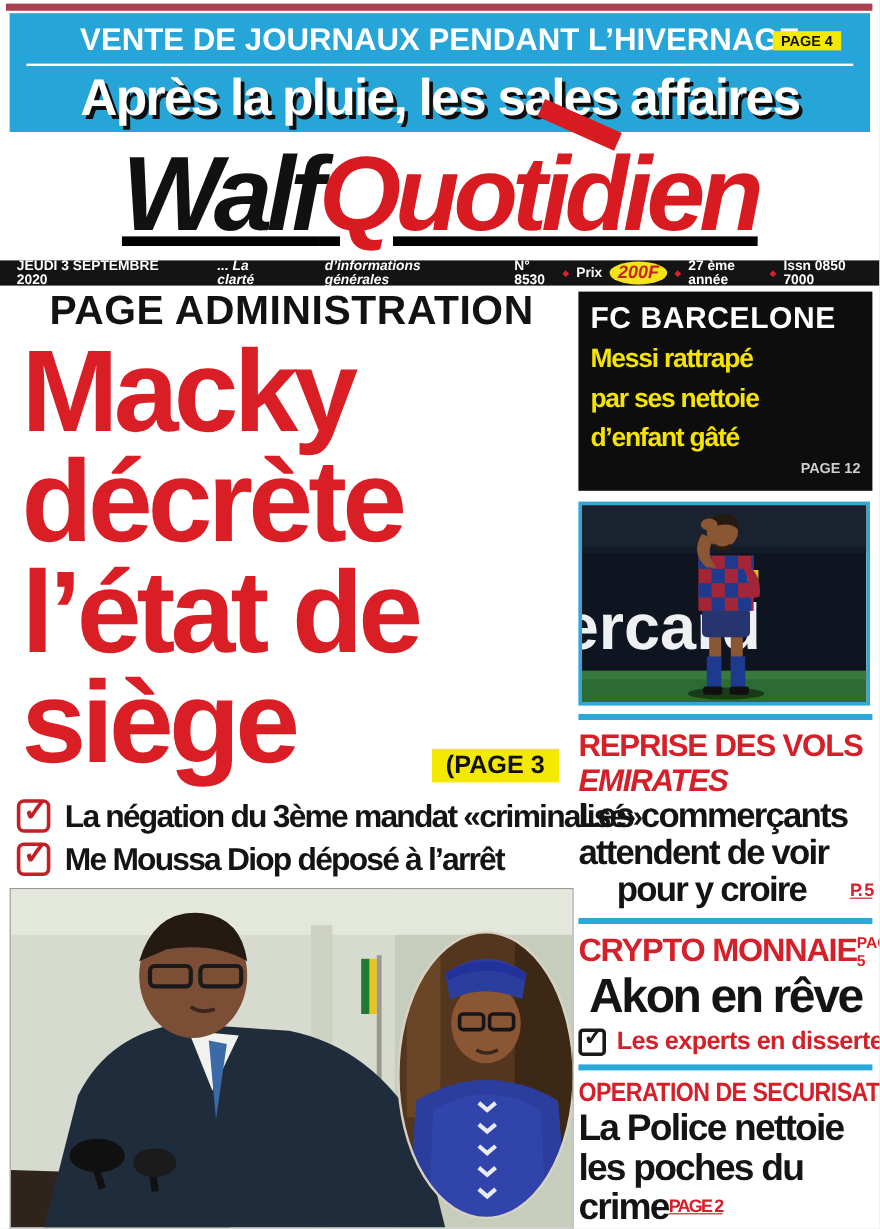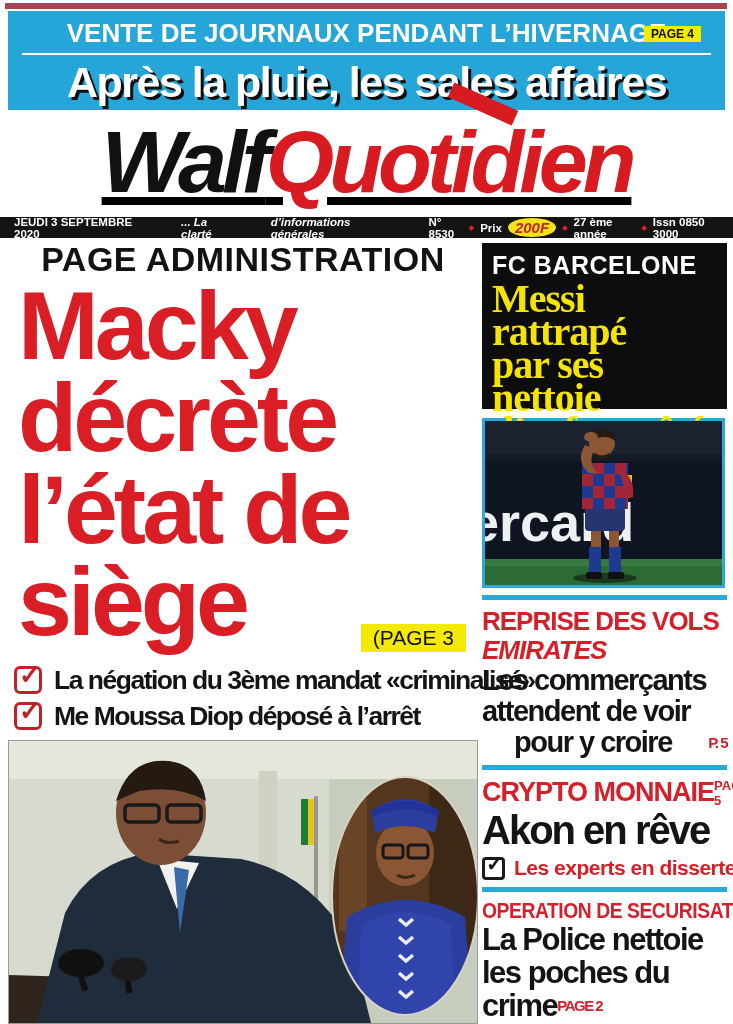--- a/index.html
+++ b/index.html
@@ -32,44 +32,44 @@
   .diamond{color:#d5202a;font-size:7px;}
   .price-circle{background:#f5e31a;color:#c2242a;border-radius:50%;padding:3px 7px;
         font-style:italic;font-size:15px;font-weight:bold;line-height:13px;}
   
   .left-col{position:absolute;top:240px;left:8px;width:470px;height:784px;}
   .lead-kicker{text-align:center;color:#121212;font-size:34px;font-weight:bold;letter-spacing:0.5px;
         line-height:38px;}
   .lead-headline{color:#da1e25;font-weight:bold;font-size:97px;line-height:92px;letter-spacing:-4px;
         padding-left:10px;margin-top:2px;}
   .lead-page-badge{position:absolute;top:384px;right:12px;background:#f4e900;color:#111;
-        font-size:21px;font-weight:normal;padding:2px 12px;}
+        font-size:21px;font-weight:bold;padding:2px 12px;}
   .bullets{margin-top:14px;padding-left:6px;}
   .bullet-row{display:flex;align-items:center;gap:12px;height:36px;}
   .checkbox{position:relative;width:22px;height:22px;border:3.5px solid #c21f26;border-radius:6px;flex:0 0 auto;}
   .checkbox .mark{position:absolute;left:2px;top:-9px;color:#c21f26;font-size:26px;font-weight:bold;}
   .bullet-text{color:#141414;font-size:26.5px;font-weight:bold;letter-spacing:-1.5px;white-space:nowrap;}
   .lead-photo{position:absolute;top:500px;left:0;width:468px;height:282px;border:1px solid #9a9a9a;}
   
   .right-col{position:absolute;top:243px;left:482px;width:245px;height:781px;}
   .barca-box{background:#0d0d0d;height:166px;padding:8px 10px;box-sizing:border-box;}
   .barca-kicker{color:#fff;font-size:25px;font-weight:bold;letter-spacing:0.5px;}
-  .barca-headline{color:#f5e400;font-size:40px;font-weight:bold;line-height:33px;letter-spacing:-1px;margin-top:2px;font-family:Liberation Serif, serif;}
+  .barca-headline{color:#f5e400;font-size:22px;font-weight:bold;line-height:33px;letter-spacing:-1px;margin-top:2px;}
   .barca-page{color:#cfcfcf;font-size:12px;font-weight:bold;text-align:right;margin-top:2px;}
   .messi-photo{margin-top:9px;width:237px;height:164px;border:3px solid #2fa8d8;display:block;}
   .divider{height:5px;background:#29a9d9;margin:7px 0;}
   .kicker-red{color:#d5202a;font-size:26px;font-weight:bold;letter-spacing:-1px;line-height:29px;white-space:nowrap;}
   .kicker-red.italic{font-style:italic;}
   .sec-headline{color:#141414;font-size:29px;font-weight:bold;line-height:31px;letter-spacing:-1.5px;}
-  .page-ref{color:#d5202a;font-size:15px;font-weight:bold;}
+  .page-ref{color:#d5202a;font-size:15px;font-weight:bold;text-decoration:underline;}
   .emirates .last-line{display:flex;justify-content:space-between;align-items:flex-end;margin-left:32px;}
   .crypto-kicker-row{display:flex;align-items:center;justify-content:space-between;margin-top:2px;}
   .crypto-kicker{color:#d5202a;font-size:27px;font-weight:bold;letter-spacing:-1px;white-space:nowrap;}
   .crypto-page{color:#d5202a;font-size:13px;font-weight:bold;}
-  .crypto-headline{color:#141414;font-size:40px;font-weight:bold;letter-spacing:-2px;line-height:44px;}
+  .crypto-headline{color:#141414;font-size:40px;font-weight:bold;letter-spacing:-2px;line-height:44px;text-align:center;}
   .crypto-bullet{display:flex;align-items:center;gap:9px;margin-top:4px;}
   .checkbox.dark{border-color:#1a1a1a;width:17px;height:17px;border-width:3px;border-radius:4px;}
   .checkbox.dark .mark{color:#1a1a1a;font-size:21px;top:-8px;left:1px;}
   .crypto-bullet-text{color:#d5202a;font-size:21px;font-weight:bold;letter-spacing:-0.5px;white-space:nowrap;}
   .security-kicker{color:#d5202a;font-size:21px;font-weight:bold;letter-spacing:-0.5px;white-space:nowrap;
         transform:scale(0.92,1.05);transform-origin:left;}
   .security .sec-headline{font-size:31px;line-height:33px;}
   .security .last-line{display:flex;justify-content:flex-start;align-items:flex-end;width:200px;}
 </style>
 </head>
@@ -100,21 +100,21 @@
     <span class="slogan">... La clarté</span>
     <span class="slogan">d’informations générales</span>
     <span class="dl-right">
       <span>N° 8530</span>
       <span class="diamond">◆</span>
       <span>Prix</span>
       <span class="price-circle">200F</span>
       <span class="diamond">◆</span>
       <span>27 ème année</span>
       <span class="diamond">◆</span>
-      <span>Issn 0850 3000</span>
+      <span>Issn 0850 7000</span>
     </span>
   </div>
 
   <div class="left-col">
     <div class="lead-kicker">PAGE ADMINISTRATION</div>
     <div class="lead-headline">
       <div>Macky</div>
       <div>décrète</div>
       <div>l’état de</div>
       <div>siège</div>

